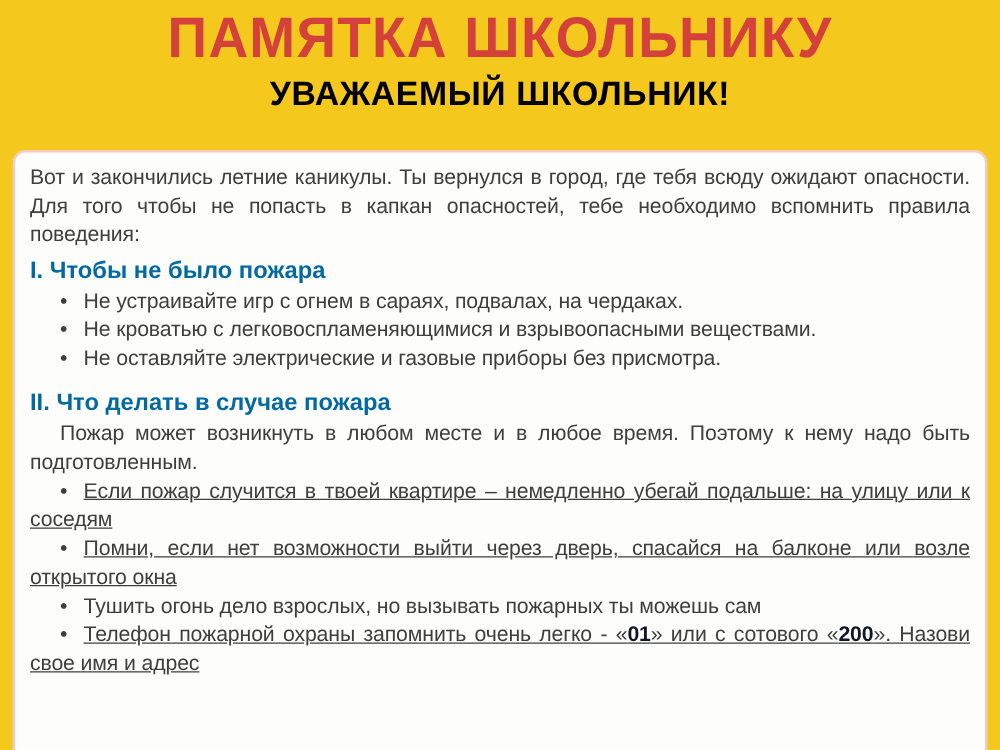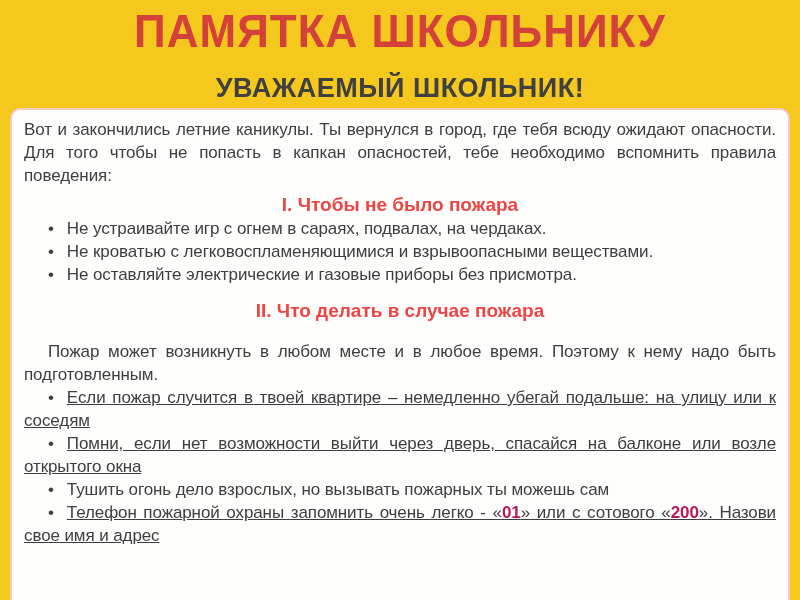--- a/index.html
+++ b/index.html
@@ -10,40 +10,40 @@
   }
   .poster {
     position: relative;
     width: 800px;
     height: 600px;
     background: #f5c81e;
     overflow: hidden;
   }
   
   .poster-header {
-    height: 108px;
+    height: 120px;
     text-align: center;
     padding-top: 9px;
   }
   .main-title {
     display: inline-block;
     font-size: 44px;
     line-height: 44px;
     font-weight: 700;
     color: #d4403a;
     letter-spacing: 1px;
     transform: scaleY(1.04);
     white-space: nowrap;
   }
   .sub-title {
-    margin-top: 21px;
+    margin-top: 8px;
     font-size: 27px;
     line-height: 28px;
     font-weight: 700;
-    color: #404040;
+    color: #000000;
     letter-spacing: 0.5px;
     white-space: nowrap;
   }
   
   .content-card {
     margin: 0 10px;
     height: 560px; 
     background: #fdfdfb;
     border: 2px solid #f6cabe;
     border-radius: 10px;
@@ -52,48 +52,47 @@
   }
   .body-text {
     font-size: 17px;
     line-height: 23px;
     letter-spacing: -0.1px;
   }
   .intro {
     text-align: justify;
   }
   .section-heading {
-    text-align: center;
-    color: #ef4444;
+    color: #0369a1;
     font-size: 19px;
     line-height: 23px;
     font-weight: 700;
   }
   .heading-1 { margin: 6px 0 1px 0; }
-  .heading-2 { margin: 13px 0 18px 0; }
+  .heading-2 { margin: 13px 0 1px 0; }
   .bullet-line {
     text-indent: 24px;
   }
   .bullet-just {
     text-align: justify;
     text-indent: 24px;
     text-decoration: underline;
   }
   .lead {
     text-align: justify;
     text-indent: 24px;
   }
   .bm {
     display: inline-block;
     text-indent: 0;
     margin-right: 13px;
     color: #3e3e3e;
   }
   .accent-num {
-    color: #be185d;
+    color: #0f172a;
     font-weight: 700;
   }
 </style>
 </head>
 <body>
 
 <div class="poster">
 
   <div class="poster-header">
     <div class="main-title">ПАМЯТКА ШКОЛЬНИКУ</div>

